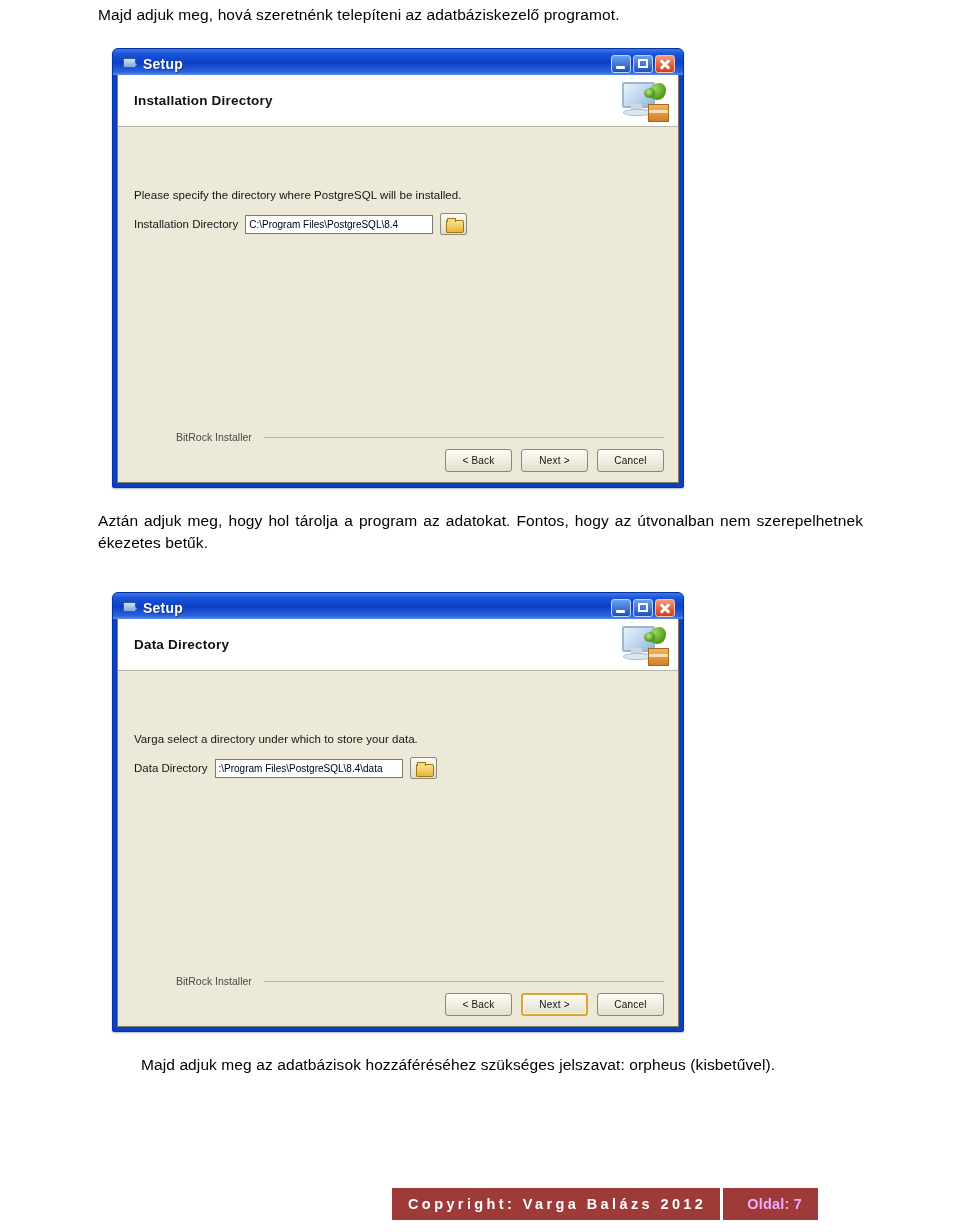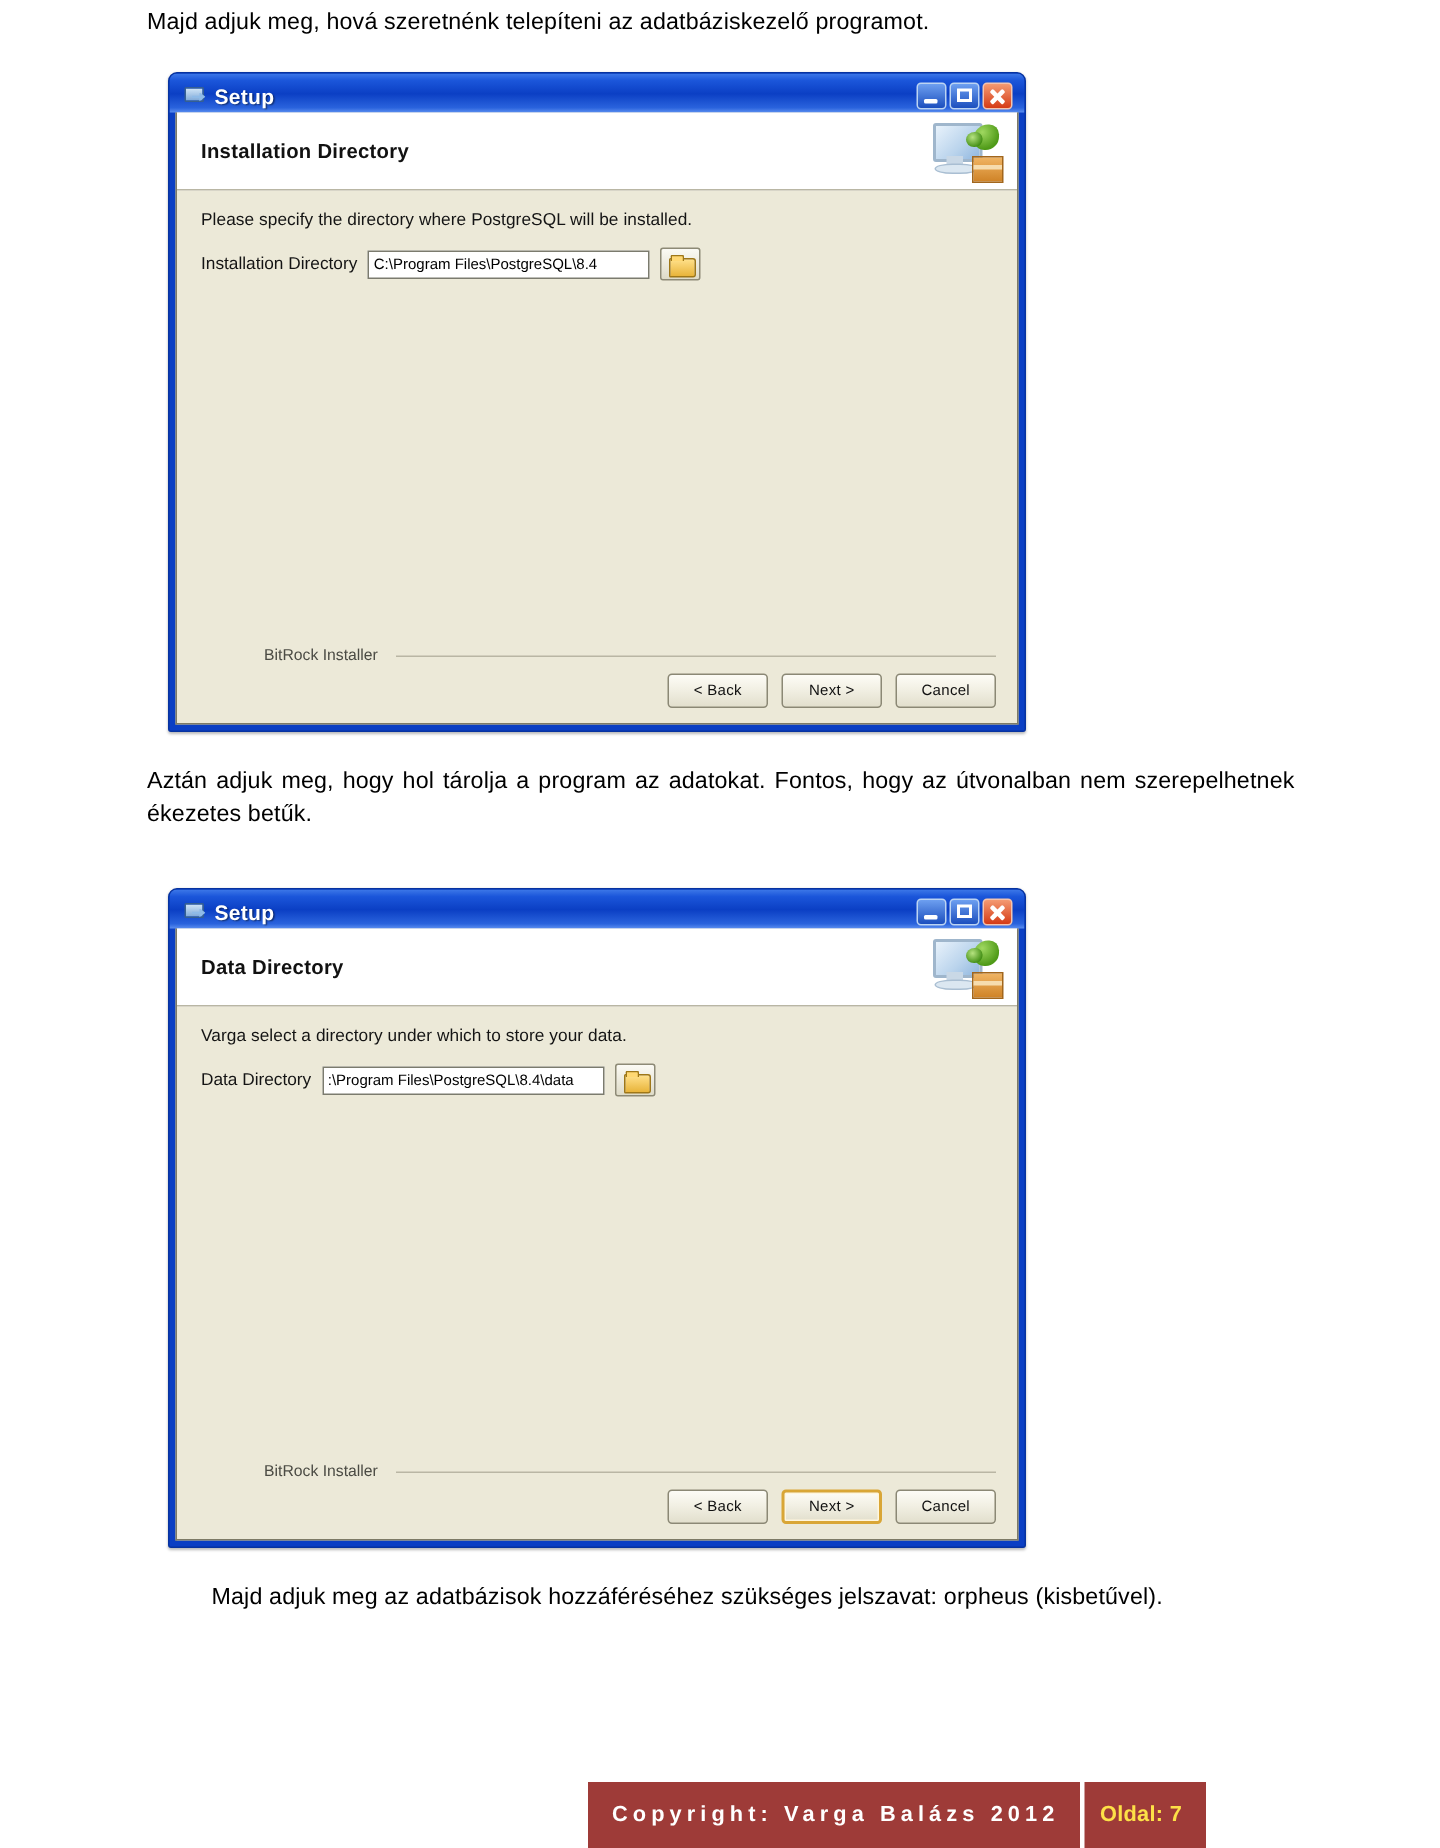--- a/index.html
+++ b/index.html
@@ -125,20 +125,21 @@
   .dialog-body {
     position: relative;
     background: #ece9d8;
     border: 1px solid #7d7a66;
     border-top: none;
     height: calc(100% - 23px);
     box-sizing: border-box;
     display: flex;
     flex-direction: column;
     z-index: 1;
+    gap: 48px;
   }
   .dialog-header {
     background: #ffffff;
     border-bottom: 1px solid #b9b6a4;
     height: 52px;
     flex: 0 0 auto;
     display: flex;
     align-items: center;
     justify-content: space-between;
     padding: 0 8px 0 16px;
@@ -305,48 +306,48 @@
   .dlg-btn.focused {
     border: 2px solid #d9a636;
     box-shadow: inset 0 0 0 1px #fff6dd;
   }
 
   
   #page-footer {
     position: absolute;
     left: 392px;
     top: 1188px;
-    height: 44px;
+    height: 32px;
     display: flex;
     align-items: stretch;
   }
   .footer-copy {
     background: #9e3b38;
     color: #ffffff;
     font-family: "Liberation Sans", sans-serif;
     font-size: 14.5px;
     font-weight: bold;
     letter-spacing: 3.4px;
     display: flex;
     align-items: center;
     padding: 0 14px 0 16px;
   }
   .footer-sep {
     width: 3px;
     background: #ffffff;
   }
   .footer-page {
     background: #9e3b38;
-    color: #fde047;
+    color: #f0abfc;
     font-family: "Liberation Sans", sans-serif;
     font-size: 14.5px;
     font-weight: bold;
     display: flex;
     align-items: center;
-    padding: 0 16px 0 10px;
+    padding: 0 16px 0 24px;
     letter-spacing: .2px;
   }
 </style>
 </head>
 <body>
 
 <div class="doc-text" id="intro-paragraph">Majd adjuk meg, hová szeretnénk telepíteni az adatbáziskezelő programot.</div>
 
 <div class="setup-window" id="window-installation" style="left:112px; top:48px; width:572px; height:440px;">
 

